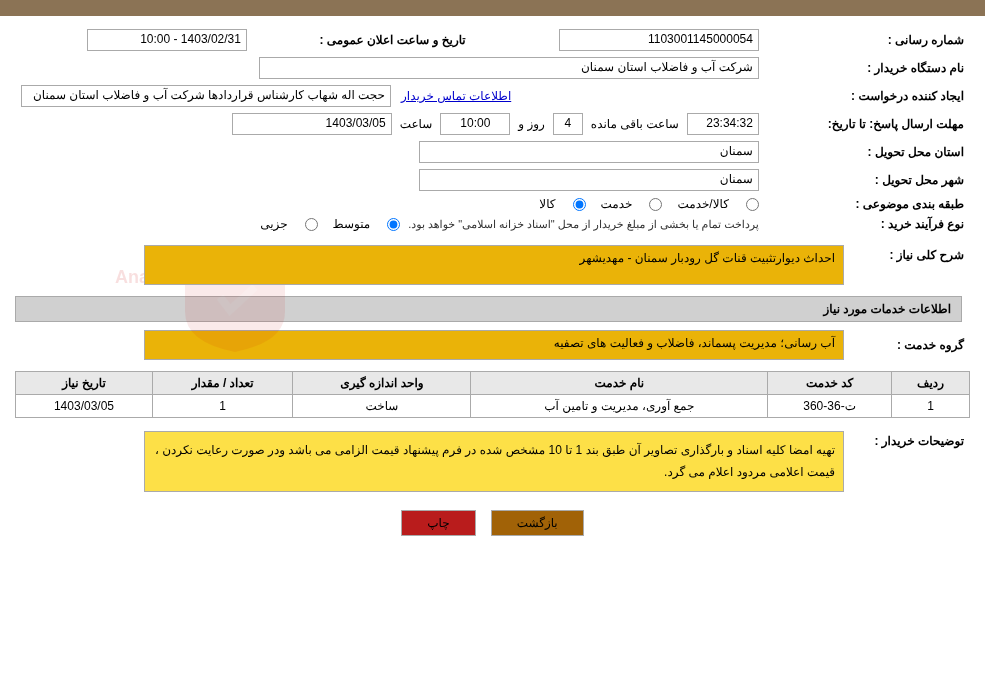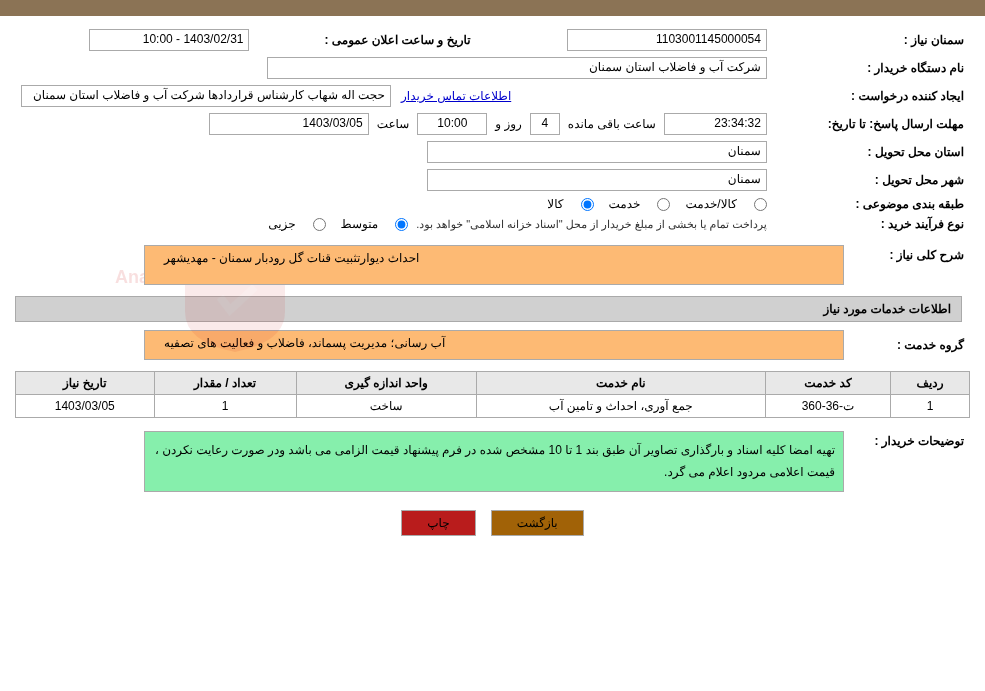--- a/index.html
+++ b/index.html
@@ -81,45 +81,45 @@
       gap: 15px;
       direction: rtl;
     }
     .radio-item {
       display: flex;
       align-items: center;
       gap: 17px;
     }
     .framed-box {
       border: 1px solid #aaa;
-      padding: 5px 19px;
+      padding: 5px 8px;
       min-height: 30px;
-      text-align: left;
-      background: #fdba74;
+      text-align: right;
+      background: #eab308;
     }
     .services-table {
       width: 100%;
       border-collapse: collapse;
       margin-top: 5px;
     }
     .services-table th, .services-table td {
       border: 1px solid #aaa;
       padding: 4px 8px;
       text-align: center;
     }
     .services-table th {
       background: #e8e8e8;
       font-weight: bold;
     }
     .notes-box {
       border: 1px solid #aaa;
       padding: 8px;
       min-height: 60px;
       text-align: right;
-      background: #86efac;
+      background: #fde047;
       line-height: 1.8;
     }
     .buttons-row {
       display: flex;
       justify-content: center;
       gap: 15px;
       margin-top: 15px;
       margin-bottom: 10px;
     }
     .btn-print {
@@ -150,21 +150,21 @@
 
 <div class="page-container">
 
   <div class="header-bar"></div>
 
   <div class="content-area">
 
     <table class="info-table">
       <tbody>
           <tr>
-        <td class="label-cell">سمنان نیاز :</td>
+        <td class="label-cell">شماره رسانی :</td>
         <td class="value-cell">
           <div class="input-box input-medium">1103001145000054</div>
         </td>
         <td class="label-cell">تاریخ و ساعت اعلان عمومی :</td>
         <td class="value-cell">
           <div class="input-box input-date">1403/02/31 - 10:00</div>
         </td>
       </tr>
       <tr>
         <td class="label-cell">نام دستگاه خریدار :</td>
@@ -178,21 +178,21 @@
           <div style="display:flex; align-items:center; gap:10px; justify-content:flex-end;">
             <span class="link-blue">اطلاعات تماس خریدار</span>
             <div class="input-box" style="width:370px;">حجت اله شهاب کارشناس قراردادها شرکت آب و فاضلاب استان سمنان</div>
           </div>
         </td>
       </tr>
       <tr>
         <td class="label-cell">مهلت ارسال پاسخ: تا تاریخ:</td>
         <td class="value-cell" colspan="3">
           <div class="datetime-row">
-            <div class="input-box" style="width:103px;">23:34:32</div>
+            <div class="input-box" style="width:72px;">23:34:32</div>
             <span>ساعت باقی مانده</span>
             <div class="input-box" style="width:30px; text-align:center;">4</div>
             <span>روز و</span>
             <div class="input-box" style="width:70px; text-align:center;">10:00</div>
             <span>ساعت</span>
             <div class="input-box input-date">1403/03/05</div>
           </div>
         </td>
       </tr>
       <tr>
@@ -293,21 +293,21 @@
           <th>نام خدمت</th>
           <th>واحد اندازه گیری</th>
           <th>تعداد / مقدار</th>
           <th>تاریخ نیاز</th>
         </tr>
       </thead>
       <tbody id="services-tbody">
       <tr>
             <td>1</td>
             <td>ت-36-360</td>
-            <td>جمع آوری، احداث و تامین آب</td>
+            <td>جمع آوری، مدیریت و تامین آب</td>
             <td>ساخت</td>
             <td>1</td>
             <td>1403/03/05</td>
           </tr>
         </tbody>
     </table>
 
     <table class="info-table" style="margin-top:10px;">
       <tbody>
           <tr>

